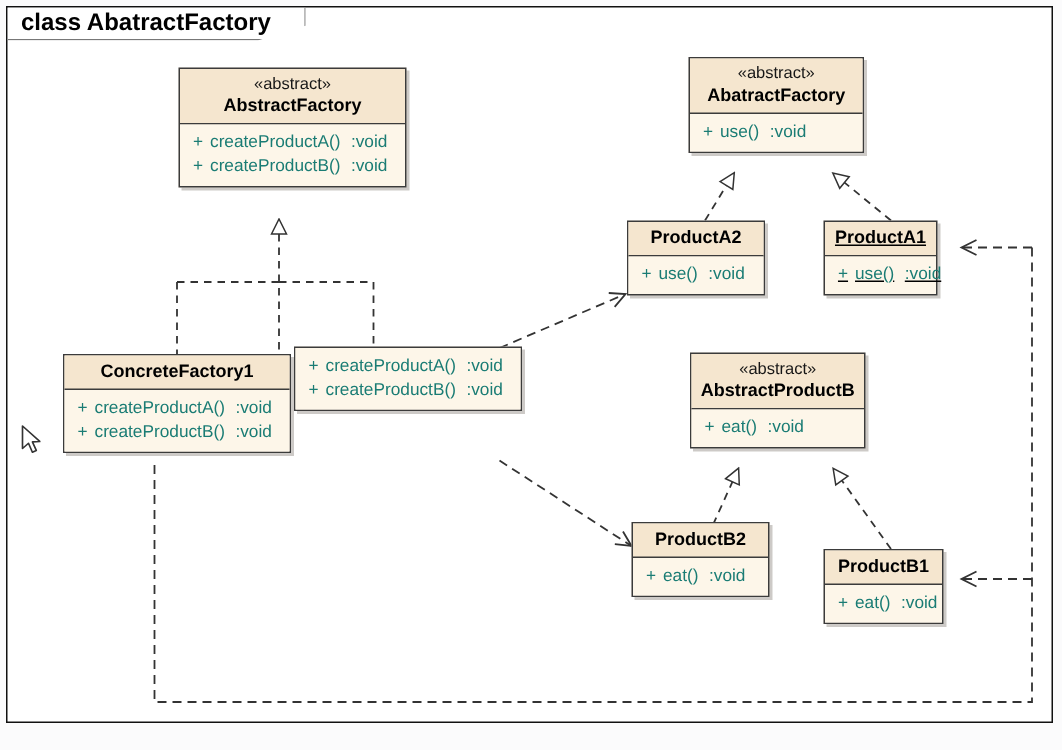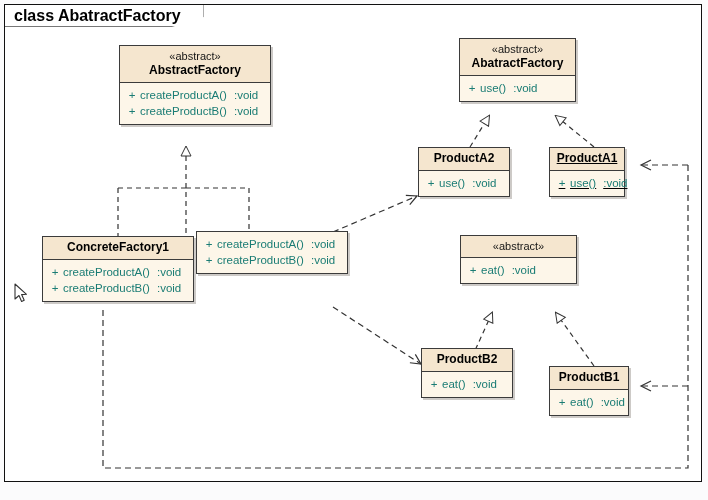--- a/index.html
+++ b/index.html
@@ -260,20 +260,21 @@
         <span class="vis">+</span>
         <span class="sig">createProductB()</span>
         <span class="rtype">:void</span>
       </div>
     </div>
   </div>
 
   <div class="uml-class" style="left:460px; top:235px; width:117px;">
     <div class="uml-head">
       <span class="stereotype">«abstract»</span>
+      <span class="cls-name">AbstractProductB</span>
     </div>
     <div class="uml-body">
       <div class="member">
         <span class="vis">+</span>
         <span class="sig">eat()</span>
         <span class="rtype">:void</span>
       </div>
     </div>
   </div>
 

